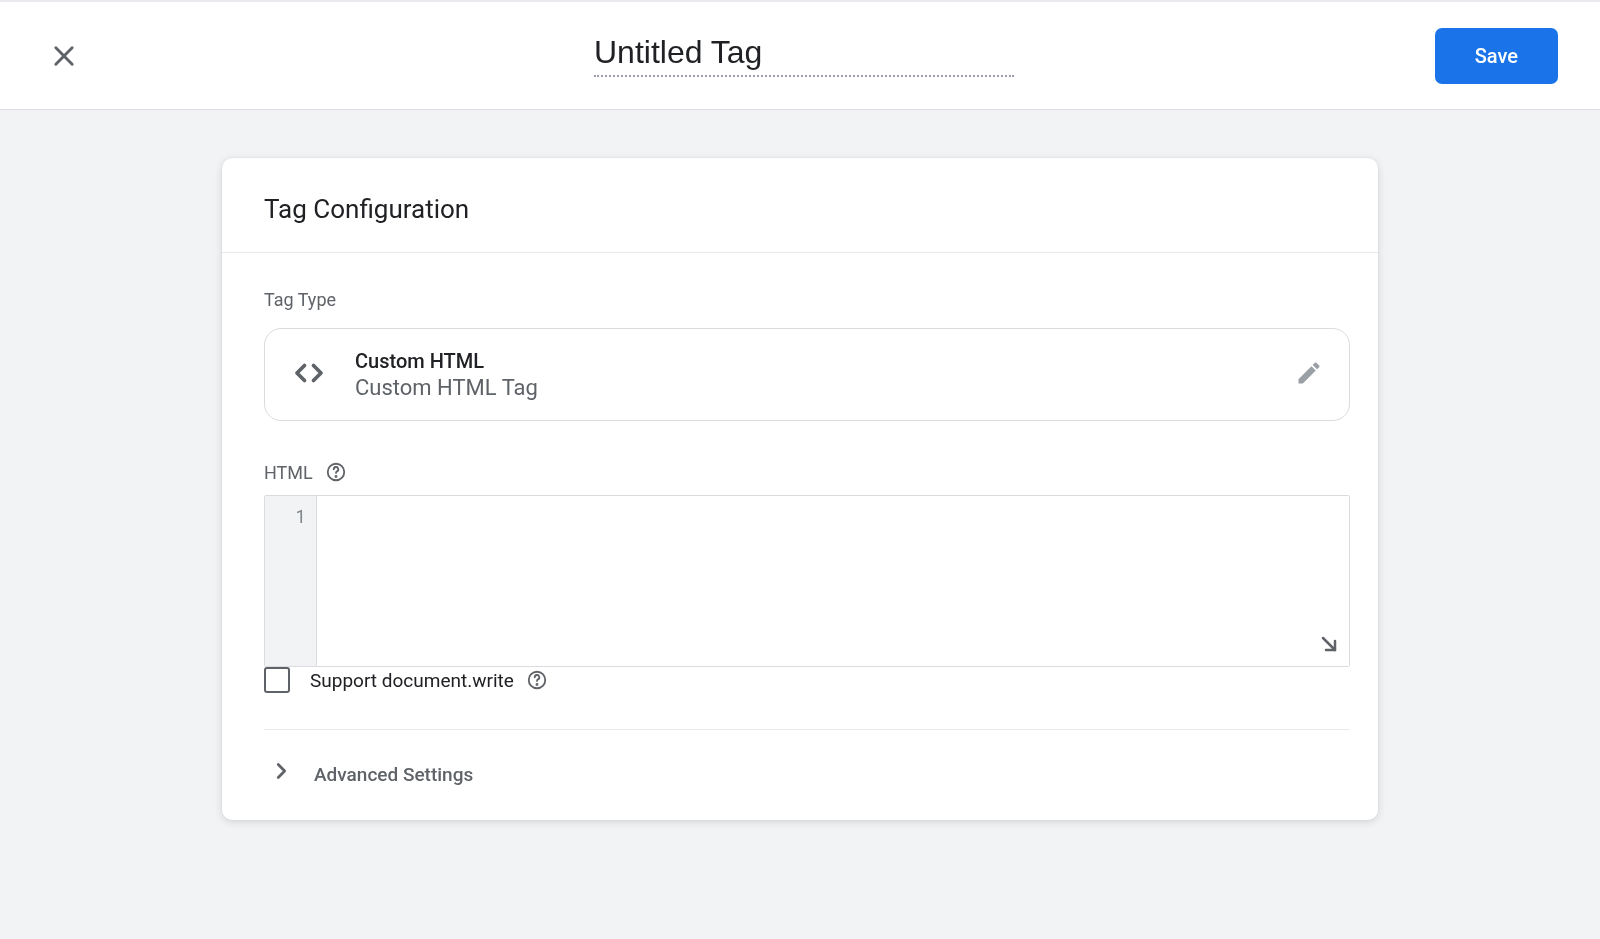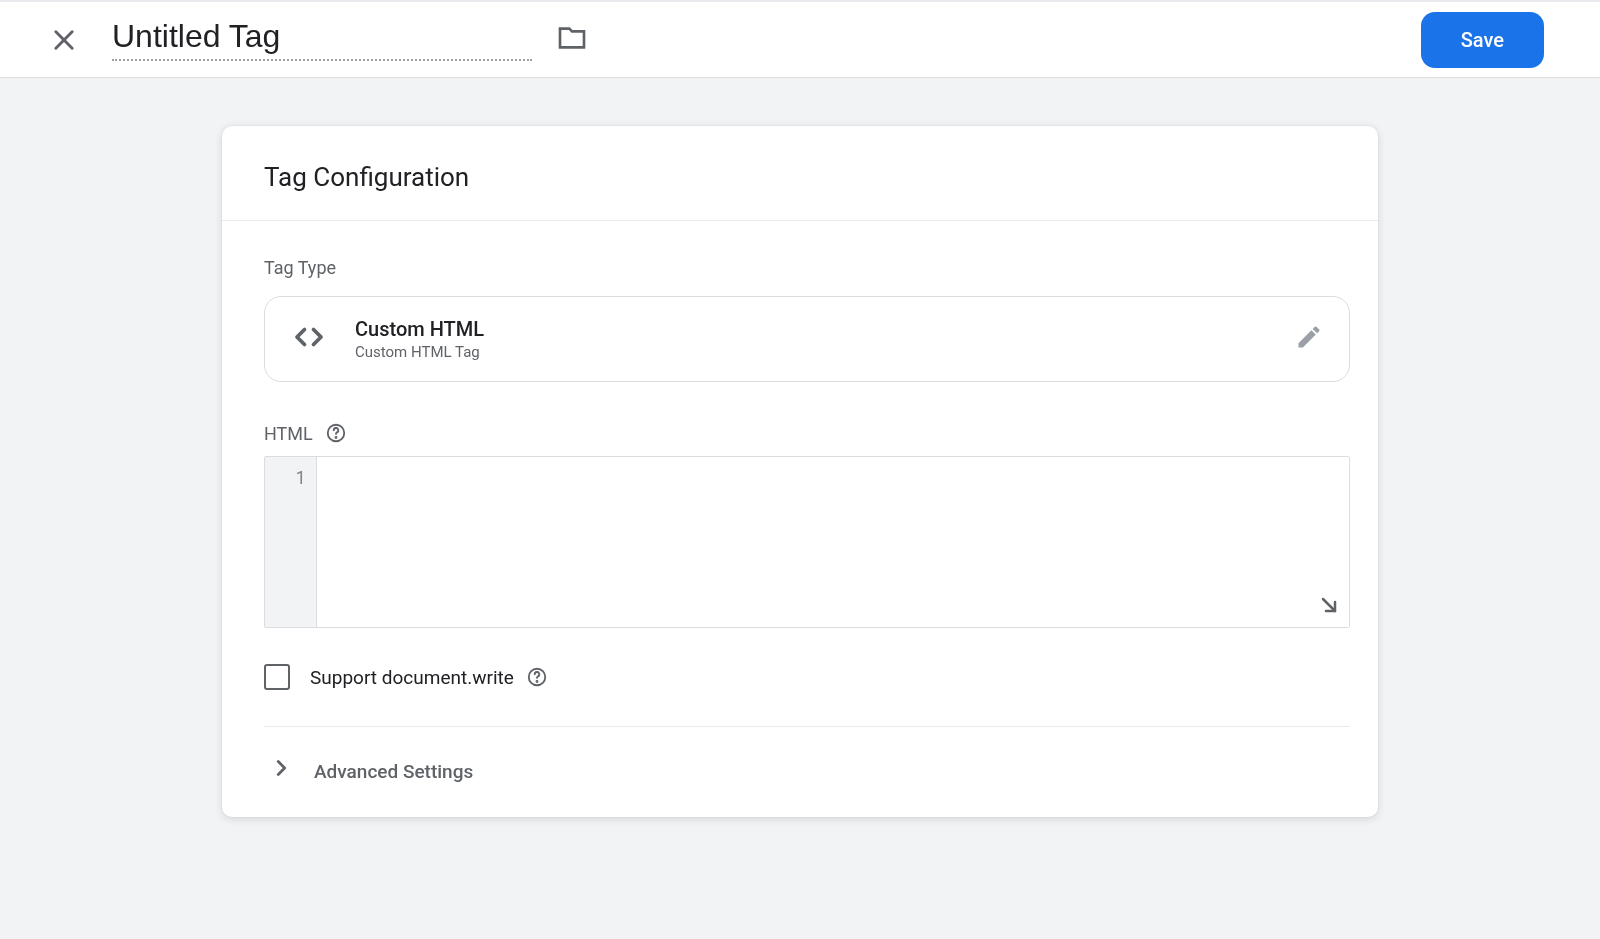--- a/index.html
+++ b/index.html
@@ -9,27 +9,28 @@
     }
     body {
       font-family: 'Google Sans', 'Roboto', Arial, sans-serif;
       background: #f1f3f4;
       width: 1600px;
       height: 939px;
       overflow: hidden;
     }
     .header {
       background: #fff;
-      height: 78px;
+      height: 110px;
       border-top: 2px solid #e8eaed;
       border-bottom: 1px solid #dadce0;
       display: flex;
       align-items: center;
       padding: 0 48px;
       position: relative;
+      justify-content: space-between;
     }
     .close-btn {
       width: 32px;
       height: 32px;
       display: flex;
       align-items: center;
       justify-content: center;
       cursor: pointer;
       color: #5f6368;
       margin-right: 32px;
@@ -53,25 +54,25 @@
       margin-left: 24px;
       color: #5f6368;
       cursor: pointer;
     }
     .folder-icon svg {
       width: 32px;
       height: 32px;
     }
     .save-btn {
       position: absolute;
-      right: 56px;
+      right: 42px;
       background: #1a73e8;
       color: #fff;
       border: none;
-      border-radius: 14px;
+      border-radius: 7px;
       padding: 16px 40px;
       font-size: 20px;
       font-weight: 500;
       cursor: pointer;
       font-family: inherit;
     }
     .content {
       padding: 48px 0 0 0;
       display: flex;
       justify-content: center;
@@ -116,21 +117,21 @@
     .tag-type-text {
       flex: 1;
     }
     .tag-type-title {
       font-size: 20px;
       font-weight: 500;
       color: #202124;
       margin-bottom: 2px;
     }
     .tag-type-subtitle {
-      font-size: 15px;
+      font-size: 22px;
       color: #5f6368;
     }
     .edit-icon {
       color: #9aa0a6;
       cursor: pointer;
     }
     .edit-icon svg {
       width: 28px;
       height: 28px;
     }
@@ -186,21 +187,20 @@
       color: #5f6368;
       cursor: nwse-resize;
     }
     .resize-handle svg {
       width: 24px;
       height: 24px;
     }
     .checkbox-row {
       display: flex;
       align-items: center;
-      margin-top: 36px;
       padding-bottom: 36px;
       border-bottom: 1px solid #e8eaed;
     }
     .checkbox {
       width: 26px;
       height: 26px;
       border: 2.5px solid #5f6368;
       border-radius: 3px;
       margin-right: 20px;
       cursor: pointer;

